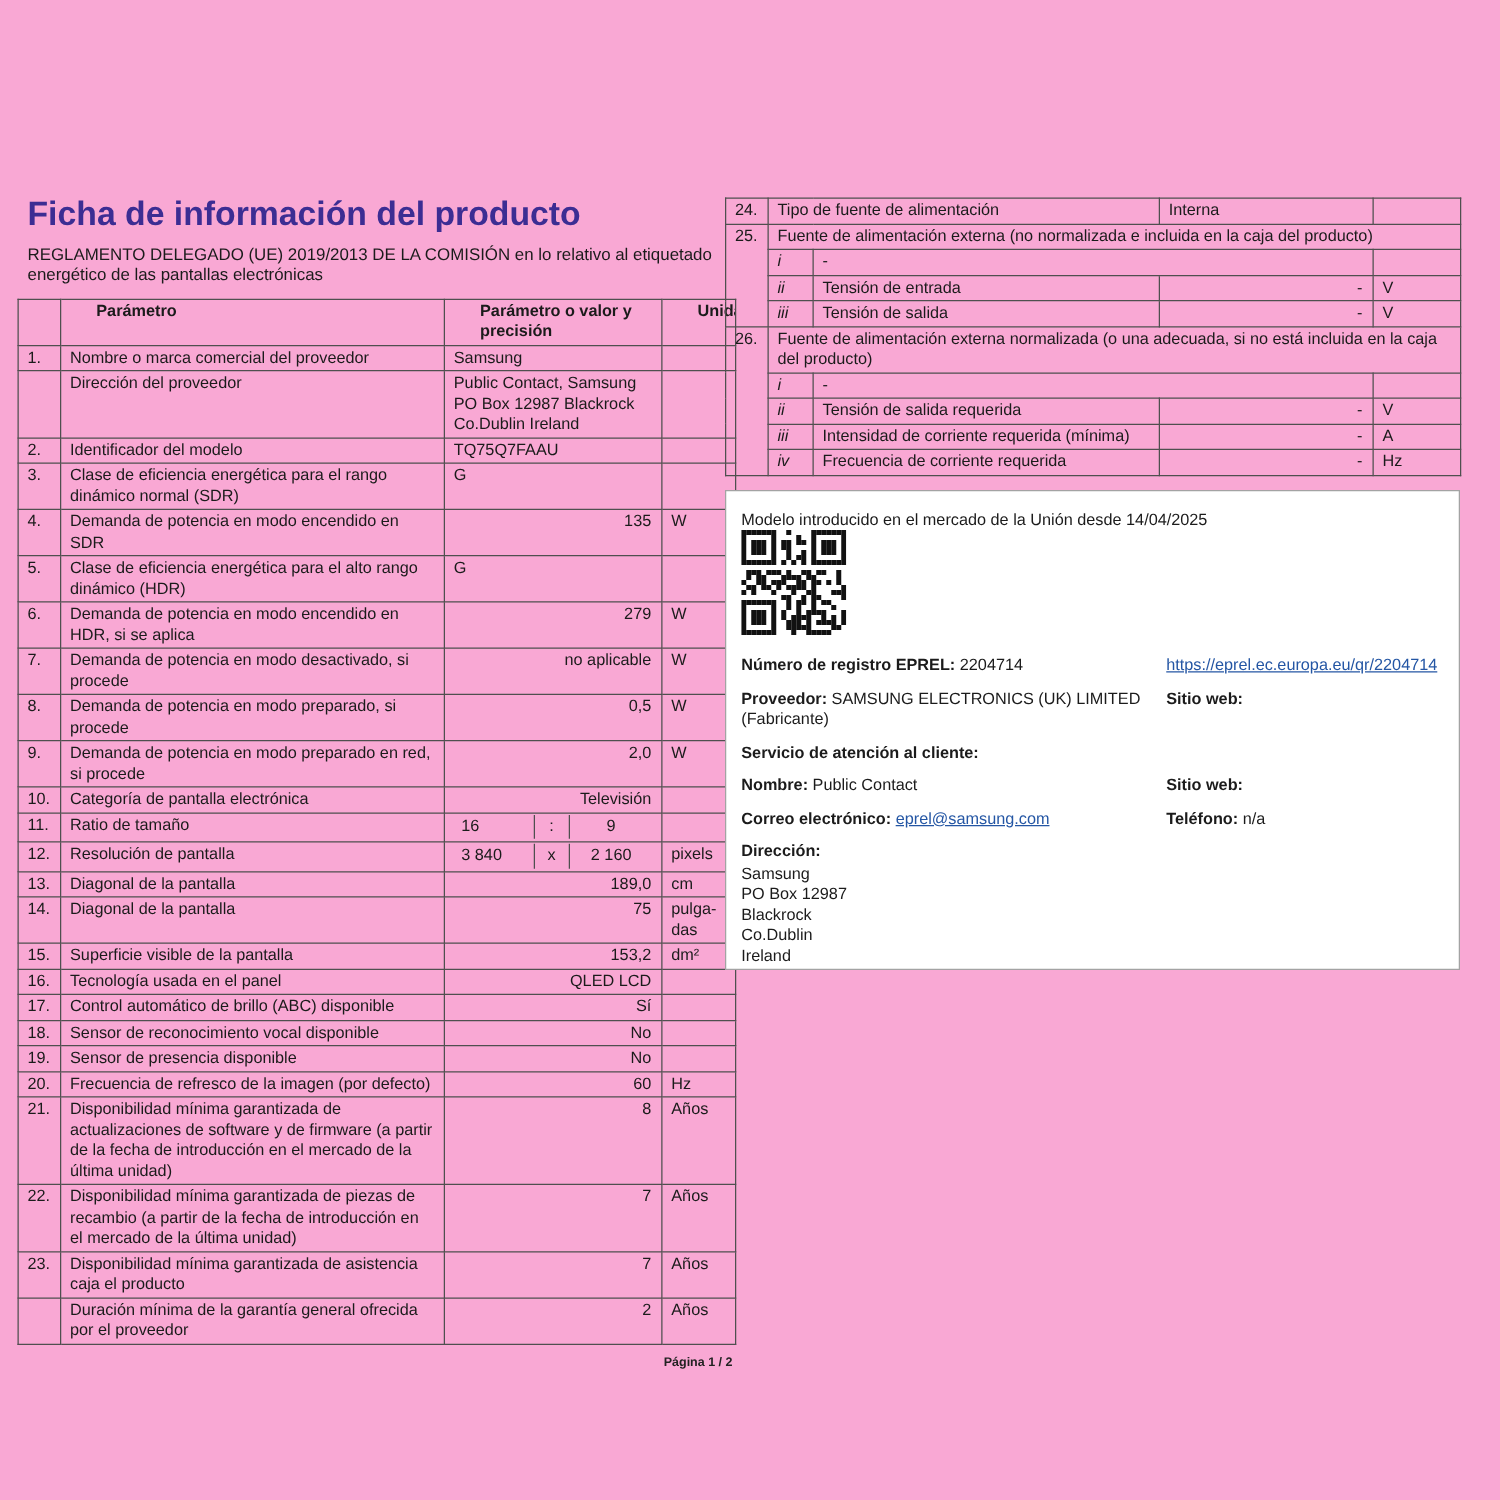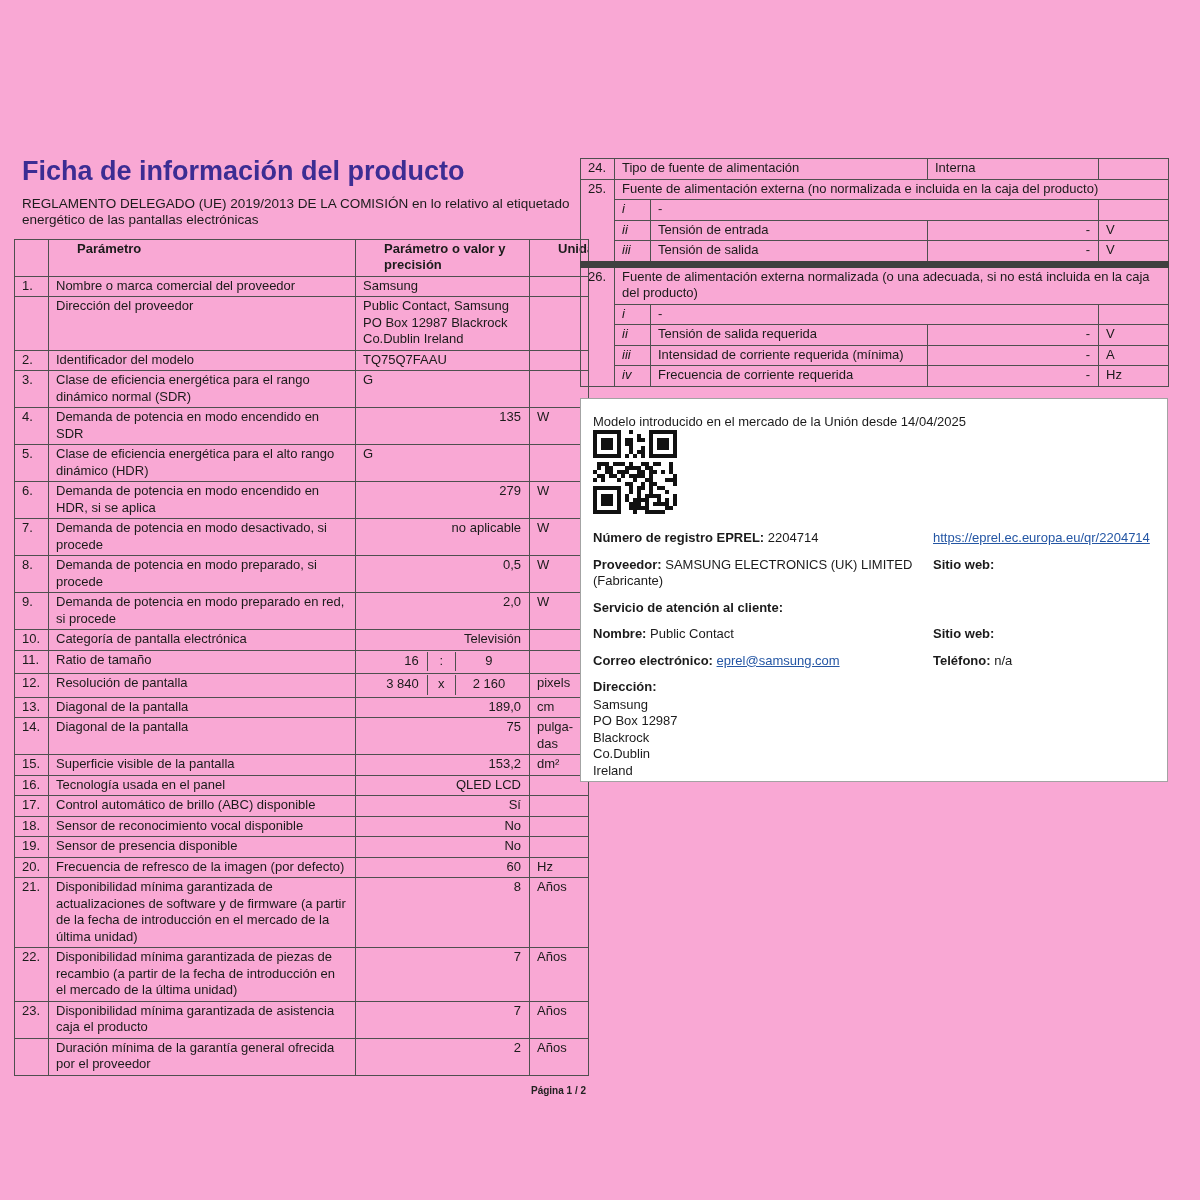--- a/index.html
+++ b/index.html
@@ -26,26 +26,26 @@
   table.fiche th{text-align:left;font-weight:bold;padding-left:28px;}
   td.num{padding-left:7px;}
   td.lab{}
   td.val{white-space:pre-line;}
   td.val.r{text-align:right;padding-right:8px;}
   td.val.l{text-align:left;}
   td.unit{padding-left:5px;white-space:pre-line;}
   td.parts{padding:0;}
   .pw{display:flex;align-items:stretch;width:100%;}
   .pw span{display:block;box-sizing:border-box;padding:1px 6px 2px 6px;}
-  .pw .p0{width:71px;text-align:right;border-right:1px solid #4f4f4f;padding-right:8px;}
+  .pw .p0{width:71px;border-right:1px solid #4f4f4f;padding-right:8px;}
   .pw .p1{width:30px;text-align:center;border-right:1px solid #4f4f4f;}
   .pw .p2{width:73px;text-align:center;}
   td.idx{font-style:italic;padding-left:10px;}
   td.glab{}
-  tr.heavy td{border-top:7px solid #404040;margin-top:12px;}
+  tr.heavy td{border-top:1px solid #404040;margin-top:12px;}
 
   .pg-footer{margin-top:9px;text-align:right;font-size:10px;font-weight:bold;color:#222;padding-right:2px;}
 
   .info-box{
     margin-top:11px;border:1px solid #a3a3a3;box-sizing:border-box;height:384px;
     padding:12px 12px 12px 12px;font-size:13px;line-height:1.27;overflow:hidden;background:#fff;
   }
   .box-top{display:flex;justify-content:space-between;margin-bottom:16px;min-height:92px;flex-direction:column;}
   .intro{width:430px;padding-top:3px;}
   .qr{width:84px;height:84px;margin-right:12px;background:#fff;}

